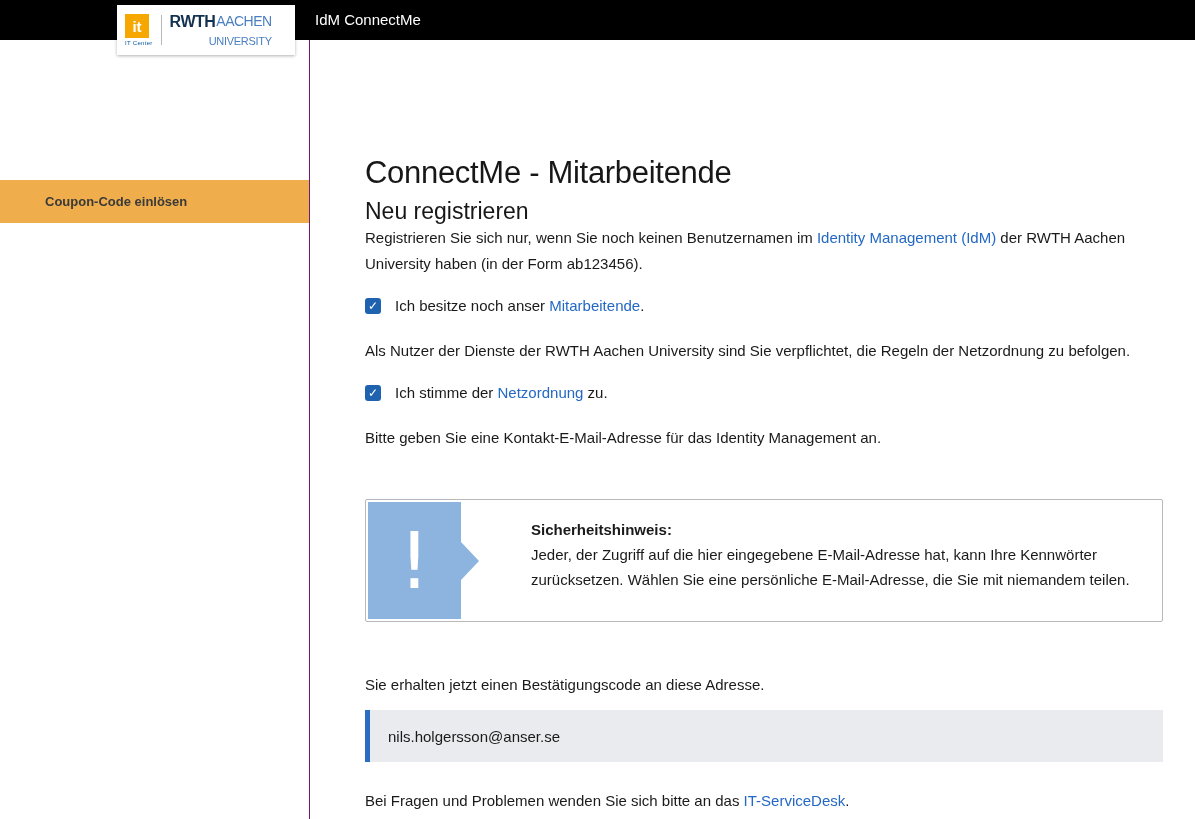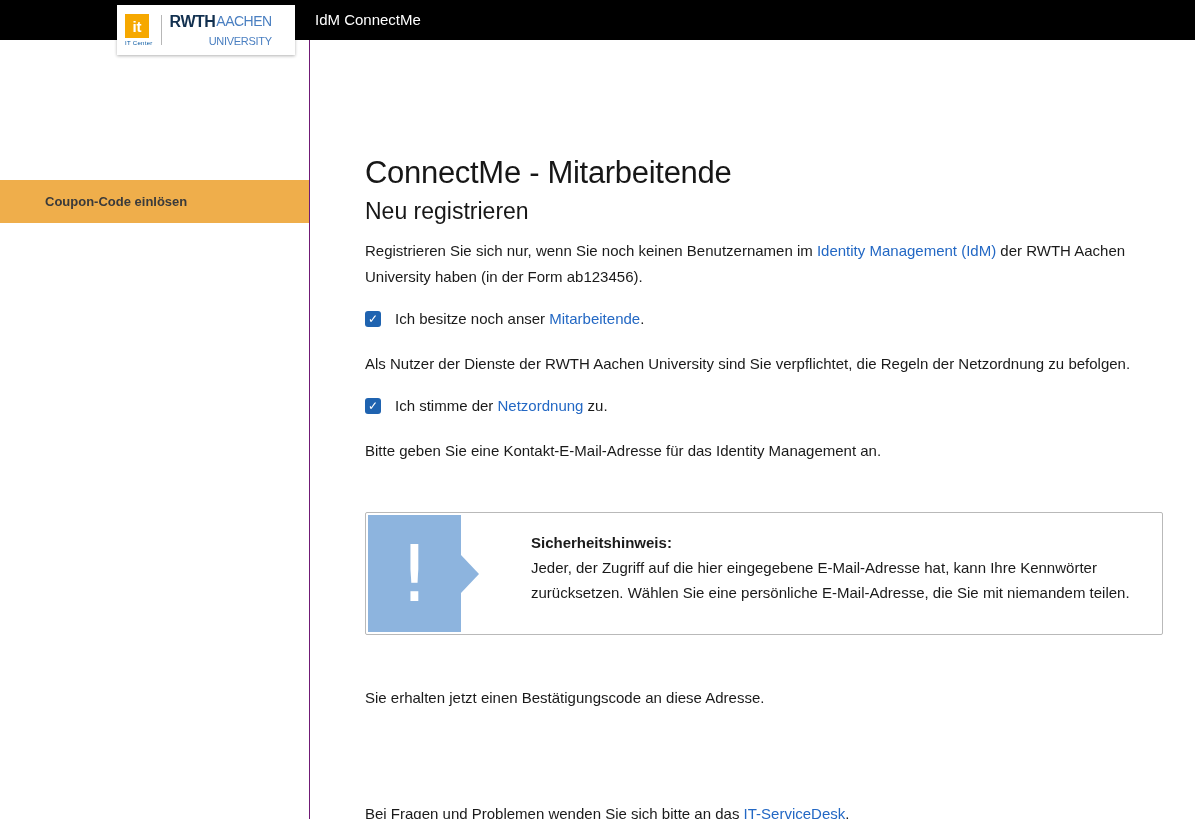--- a/index.html
+++ b/index.html
@@ -29,21 +29,21 @@
   .sidebar { position:absolute; left:0; top:40px; width:310px; bottom:0; background:#ffffff;
     border-right:1px solid #701a75; }
   .sidebar-item-active { margin-top:140px; height:43px; background:#efae4b; display:flex;
     align-items:center; padding-left:45px; font-size:13px; font-weight:bold; color:#3a3a3a; cursor:pointer; }
 
   
   .main { position:absolute; left:365px; top:40px; width:830px; bottom:0; padding:115px 32px 0 0; }
   h1 { font-size:31px; font-weight:normal; color:#171717; letter-spacing:-.3px; }
   h2 { font-size:23px; font-weight:normal; color:#171717; margin-top:7px; }
   p  { font-size:15px; line-height:26px; color:#1a1a1a; }
-  .intro { margin-top:13px; }
+  .intro { }
   a.link { color:#2368c4; text-decoration:none; cursor:pointer; }
 
   .check-row { margin-top:20px; display:flex; align-items:center; font-size:15px; }
   .checkbox { width:16px; height:16px; background:#1f63b0; border-radius:3px; display:inline-flex;
     align-items:center; justify-content:center; margin-right:14px; cursor:pointer; flex:none; }
   .checkmark { color:#ffffff; font-size:12px; line-height:1; }
 
   .p-spaced { margin-top:24px; }
 
   
@@ -125,16 +125,17 @@
     <div class="notice-tail"></div>
     <div class="notice-content">
       <span class="notice-title">Sicherheitshinweis:</span><br>
       <span>Jeder, der Zugriff auf die hier eingegebene E-Mail-Adresse hat, kann Ihre Kennwörter zurücksetzen. Wählen Sie eine persönliche E-Mail-Adresse, die Sie mit niemandem teilen.</span>
     </div>
   </div>
 
   <p class="p-confirm">Sie erhalten jetzt einen Bestätigungscode an diese Adresse.</p>
 
   <div class="email-row">
+    <input class="email-input" type="text" value="nils.holgersson@anser.se" style="">
   </div>
 
   <p class="footer-p"><span>Bei Fragen und Problemen wenden Sie sich bitte an das </span><a class="link">IT-ServiceDesk</a><span>.</span></p>
 </div>
 
 </body></html>

